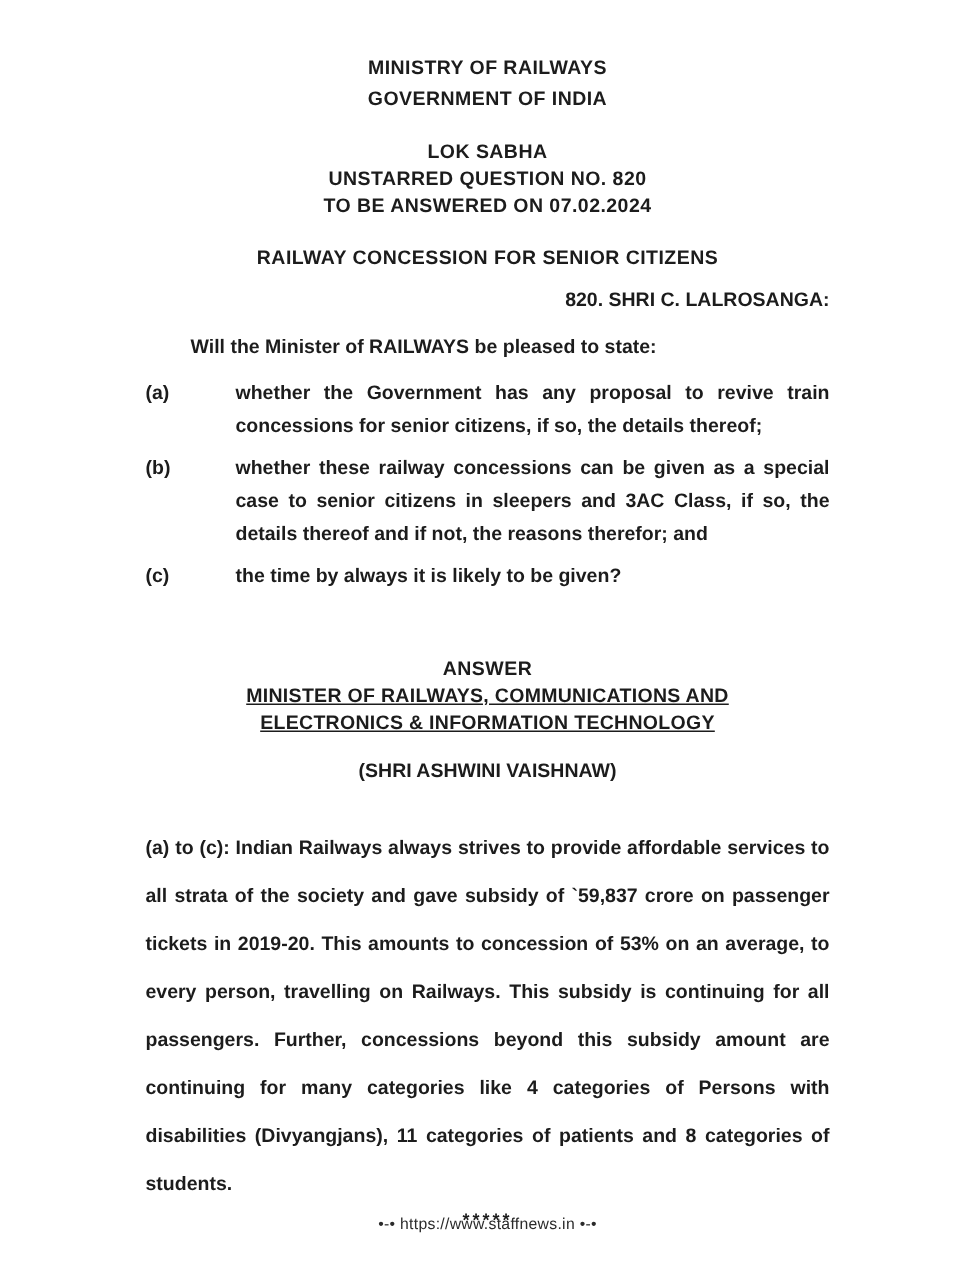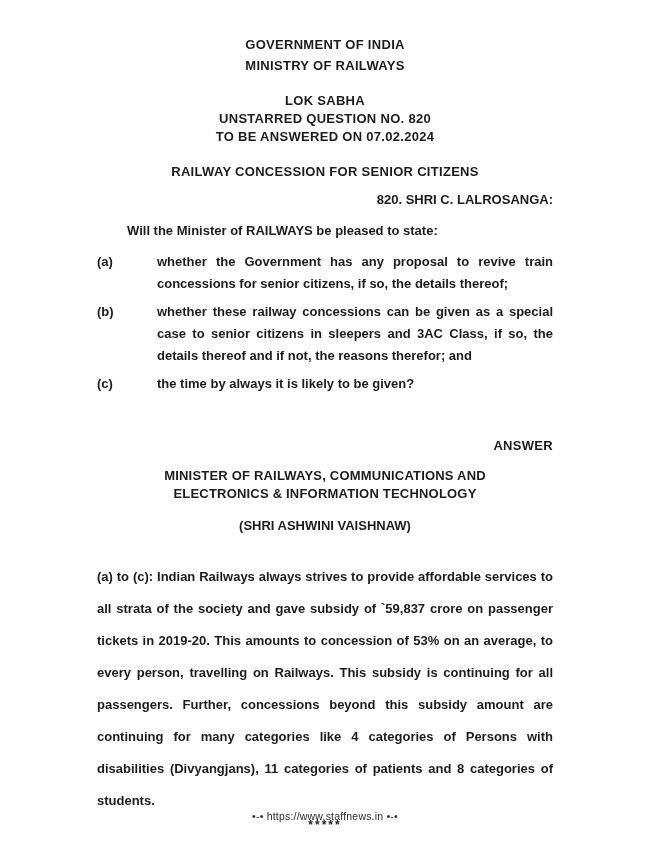--- a/index.html
+++ b/index.html
@@ -56,27 +56,28 @@
   .q-item-text {
     flex: 1 1 auto;
     line-height: 22px;
     text-align: justify;
     margin-left: 30px;
   }
 
   
   .ans-heading {
     margin-top: 42px;
-    text-align: right;
+    text-align: center;
     line-height: 18px;
     letter-spacing: 0.3px;
   }
   .minister-title {
-    margin-top: 12px;
+    margin-top: 0;
     text-align: center;
+    text-decoration: underline;
   }
   .minister-title .m-line { line-height: 18px; letter-spacing: 0.2px; }
   .minister-name {
     margin-top: 14px;
     text-align: center;
     line-height: 18px;
   }
   .ans-body {
     margin: 26px 0 0 0;
     line-height: 32px;
@@ -102,22 +103,22 @@
     color: #2b2b2b;
     letter-spacing: 0.2px;
   }
 </style>
 </head>
 <body>
 
 <div class="page">
 
   <header class="doc-header">
+    <div class="h-line">MINISTRY OF RAILWAYS</div>
     <div class="h-line">GOVERNMENT OF INDIA</div>
-    <div class="h-line">MINISTRY OF RAILWAYS</div>
     <div class="h-group">
       <div class="h-line">LOK SABHA</div>
       <div class="h-line">UNSTARRED QUESTION NO. 820</div>
       <div class="h-line">TO BE ANSWERED ON 07.02.2024</div>
     </div>
     <div class="subject">RAILWAY CONCESSION FOR SENIOR CITIZENS</div>
   </header>
 
   <section class="question">
     <div class="q-number">820. SHRI C. LALROSANGA:</div>

